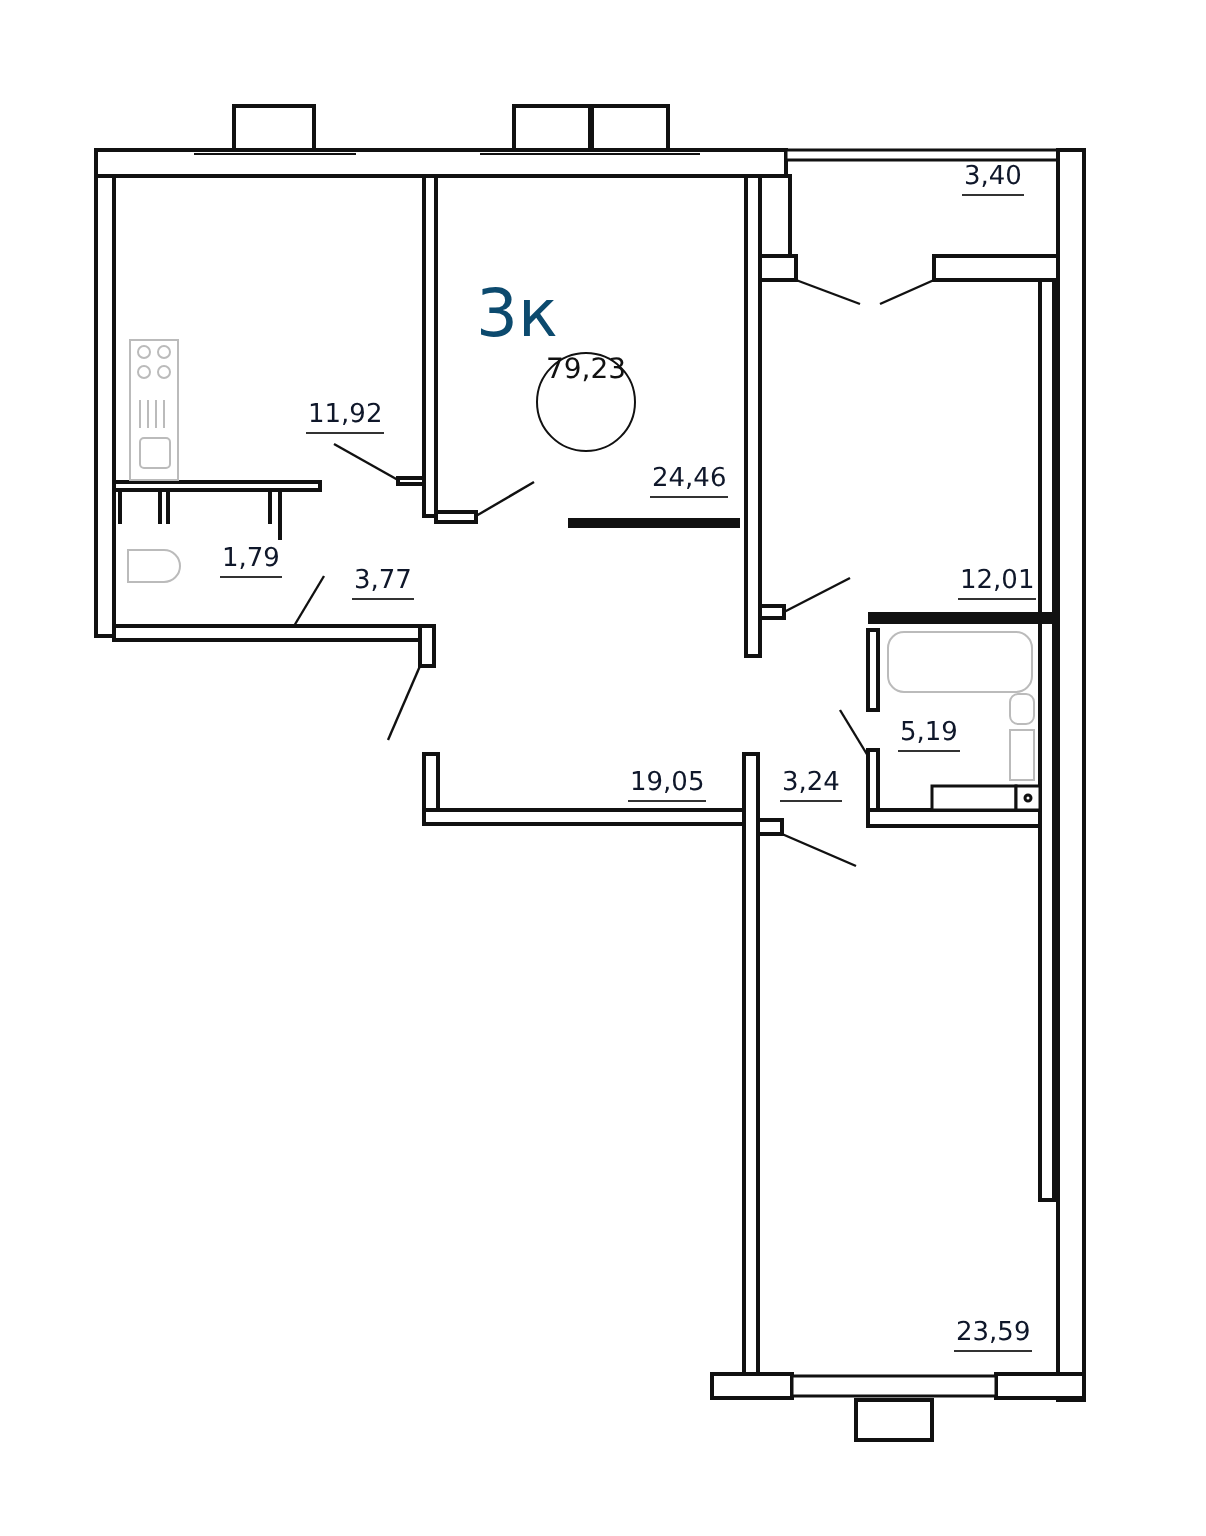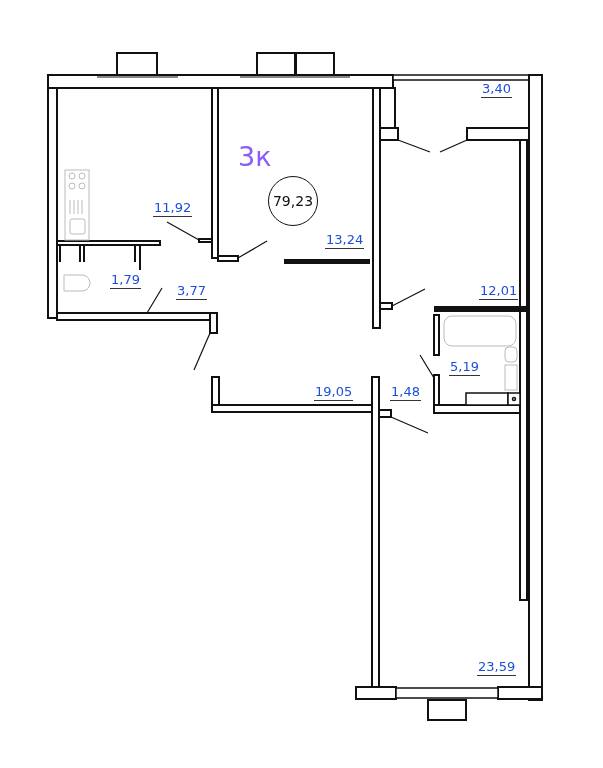--- a/index.html
+++ b/index.html
@@ -1,20 +1,20 @@
 <!DOCTYPE html>
 <html><head>
 <meta charset="utf-8">
 <style>
   html, body { margin:0; padding:0; background:#ffffff; }
   body { width:603px; height:768px; position:relative; overflow:hidden; font-family:"DejaVu Sans", sans-serif; }
   svg.plan { position:absolute; left:0; top:0; }
-  .lbl { position:absolute; font-size:13px; color:#1d4ed8; border-bottom:1.5px solid #333; line-height:15px; padding:0 1px 1px 1px; white-space:nowrap;text-align:center; }
-  .title { position:absolute; left:238px; top:142px; font-size:27px; color:#8b5cf6; line-height:30px; }
-  .total { position:absolute; left:268px; top:176px; width:48px; height:48px; border:1.5px solid #111; border-radius:50%; display:flex; align-items:center; justify-content:center; font-size:14px; color:#111; }
+  .lbl { position:absolute; font-size:13px; color:#0f172a; border-bottom:1.5px solid #333; line-height:15px; padding:0 1px 1px 1px; white-space:nowrap;text-align:center; }
+  .title { position:absolute; left:238px; top:142px; font-size:33px; color:#0c4a6e; line-height:30px; }
+  .total { position:absolute; left:268px; top:176px; width:48px; height:48px; border:1.5px solid #111; border-radius:50%; display:flex; justify-content:center; font-size:14px; color:#111; }
 </style>
 </head>
 <body>
 
 <svg class="plan" width="603" height="768" viewBox="0 0 603 768">
   <g fill="#fff" stroke="#111" stroke-width="2">
 
     <rect x="117" y="53" width="40" height="22"></rect>
     <rect x="257" y="53" width="38" height="22"></rect>
     <rect x="296" y="53" width="38" height="22"></rect>
@@ -111,19 +111,19 @@
 </svg>
 
 <div class="title">3к</div>
 <div class="total">
     <span>79,23</span>
   </div>
 
 <div class="lbl" style="left:153px;top:200px">11,92</div>
 <div class="lbl" style="left:110px;top:272px">1,79</div>
 <div class="lbl" style="left:176px;top:283px">3,77</div>
-<div class="lbl" style="left:325px;top:232px">13,24</div>
+<div class="lbl" style="left:325px;top:232px">24,46</div>
 <div class="lbl" style="left:481px;top:81px">3,40</div>
 <div class="lbl" style="left:479px;top:283px">12,01</div>
 <div class="lbl" style="left:449px;top:359px">5,19</div>
 <div class="lbl" style="left:314px;top:384px">19,05</div>
-<div class="lbl" style="left:390px;top:384px">1,48</div>
+<div class="lbl" style="left:390px;top:384px">3,24</div>
 <div class="lbl" style="left:477px;top:659px">23,59</div>
 
 </body></html>

